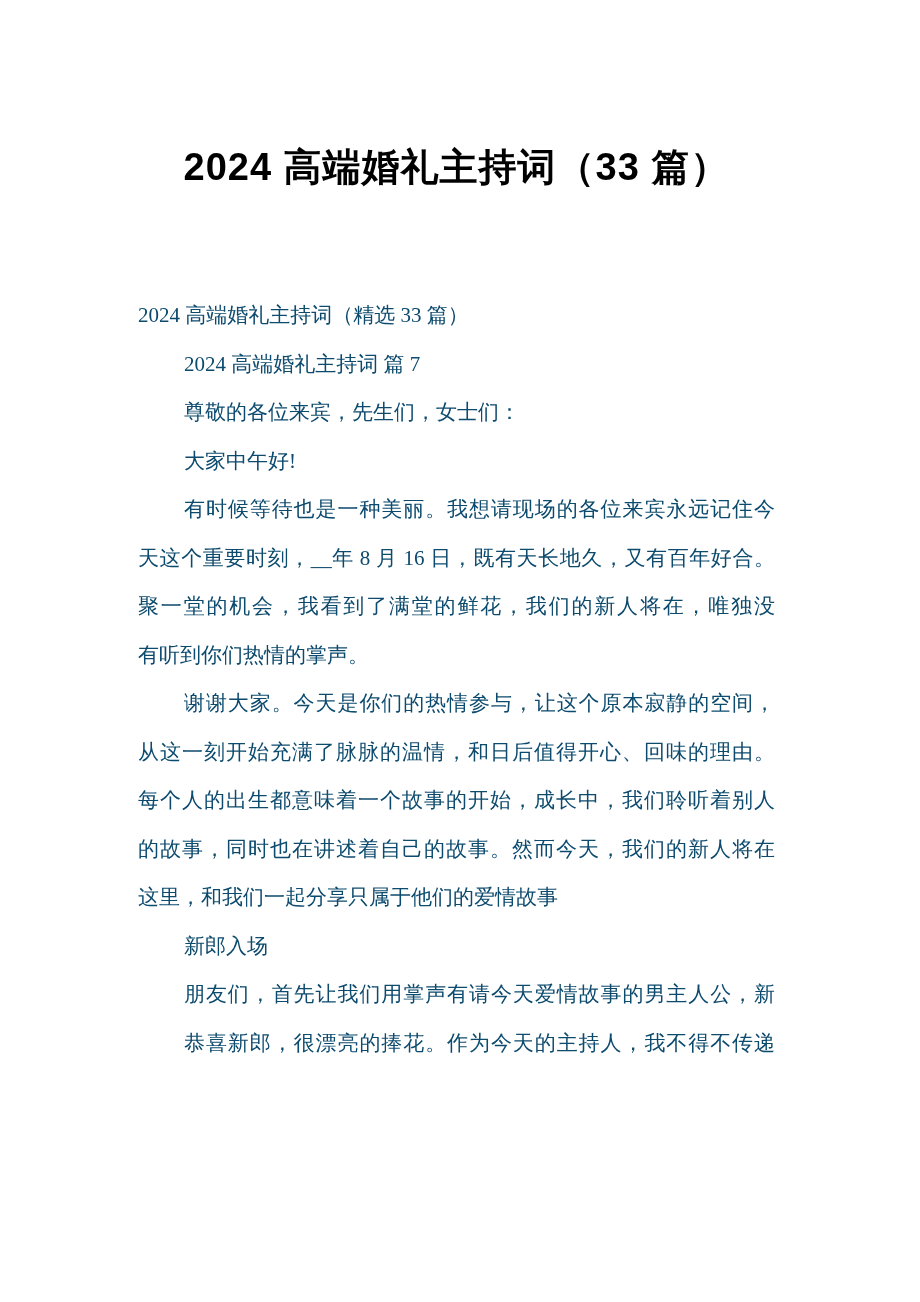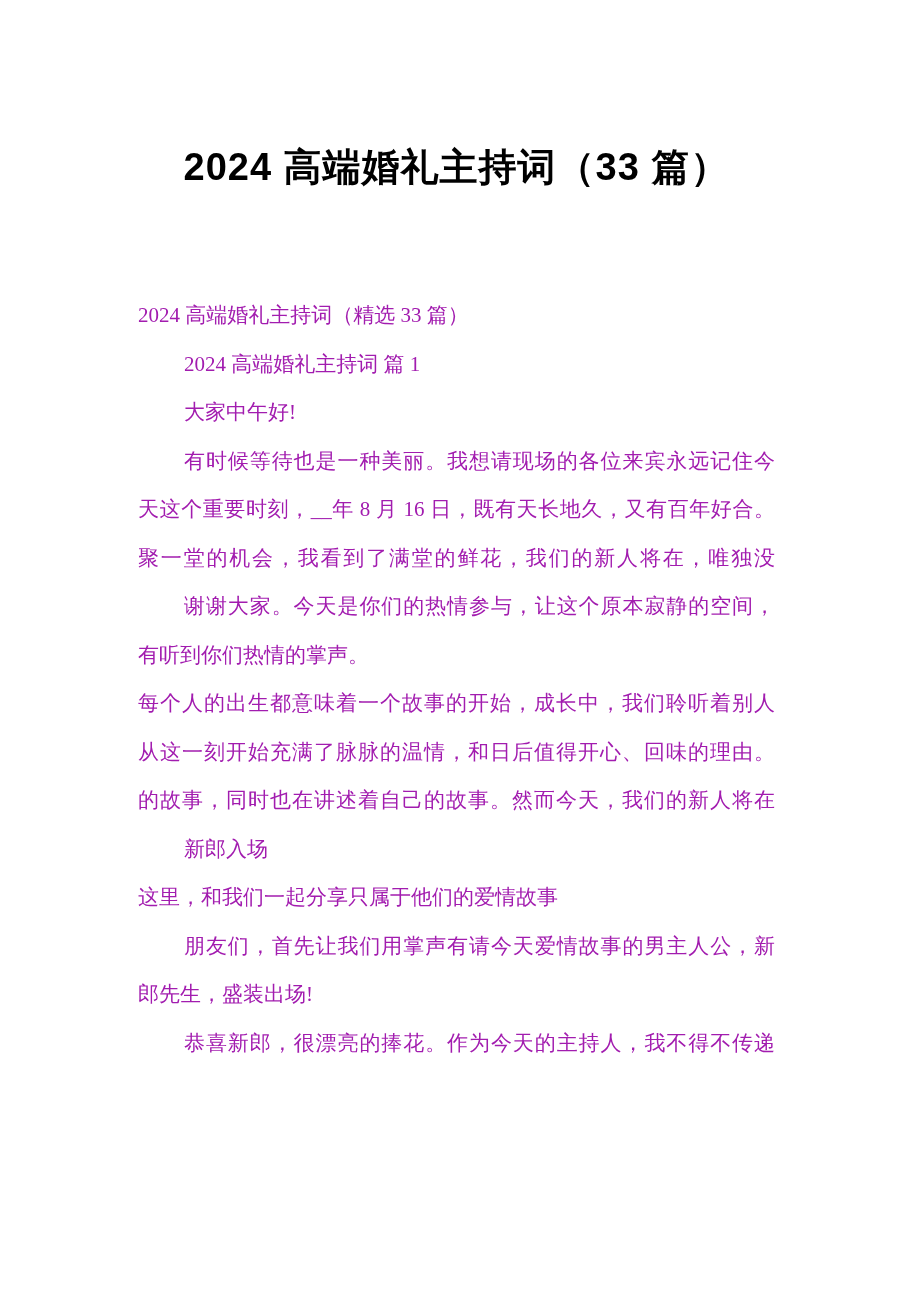--- a/index.html
+++ b/index.html
@@ -31,50 +31,50 @@
     letter-spacing: 1px;
   }
   .doc-body {
     position: absolute;
     top: 291px;
     left: 138px;
     width: 637px;
     font-family: "Liberation Serif", "DejaVu Serif", serif;
     font-size: 21px;
     line-height: 48.5px;
-    color: #a21caf;
+    color: #0c4a6e;
   }
   .line {
     min-height: 48.5px;
     text-align: left;
   }
   .line.indent {
     text-indent: 46px;
   }
   .line.full {
     text-align: justify;
     text-align-last: justify;
   }
 </style>
 </head>
 <body>
 
 <div class="page">
   <h1 class="doc-title">2024 高端婚礼主持词（33 篇）</h1>
   <div class="doc-body">
       <div class="line">2024 高端婚礼主持词（精选 33 篇）</div>
-      <div class="line indent">2024 高端婚礼主持词 篇 1</div>
+      <div class="line indent">2024 高端婚礼主持词 篇 7</div>
+      <div class="line indent">尊敬的各位来宾，先生们，女士们：</div>
       <div class="line indent">大家中午好!</div>
       <div class="line indent full">有时候等待也是一种美丽。我想请现场的各位来宾永远记住今</div>
       <div class="line full">天这个重要时刻，__年 8 月 16 日，既有天长地久，又有百年好合。</div>
       <div class="line full">聚一堂的机会，我看到了满堂的鲜花，我们的新人将在，唯独没</div>
+      <div class="line">有听到你们热情的掌声。</div>
       <div class="line indent full">谢谢大家。今天是你们的热情参与，让这个原本寂静的空间，</div>
-      <div class="line">有听到你们热情的掌声。</div>
+      <div class="line full">从这一刻开始充满了脉脉的温情，和日后值得开心、回味的理由。</div>
       <div class="line full">每个人的出生都意味着一个故事的开始，成长中，我们聆听着别人</div>
-      <div class="line full">从这一刻开始充满了脉脉的温情，和日后值得开心、回味的理由。</div>
       <div class="line full">的故事，同时也在讲述着自己的故事。然而今天，我们的新人将在</div>
+      <div class="line">这里，和我们一起分享只属于他们的爱情故事</div>
       <div class="line indent">新郎入场</div>
-      <div class="line">这里，和我们一起分享只属于他们的爱情故事</div>
       <div class="line indent full">朋友们，首先让我们用掌声有请今天爱情故事的男主人公，新</div>
-      <div class="line">郎先生，盛装出场!</div>
       <div class="line indent full">恭喜新郎，很漂亮的捧花。作为今天的主持人，我不得不传递</div>
     </div>
 </div>
 
 </body></html>

